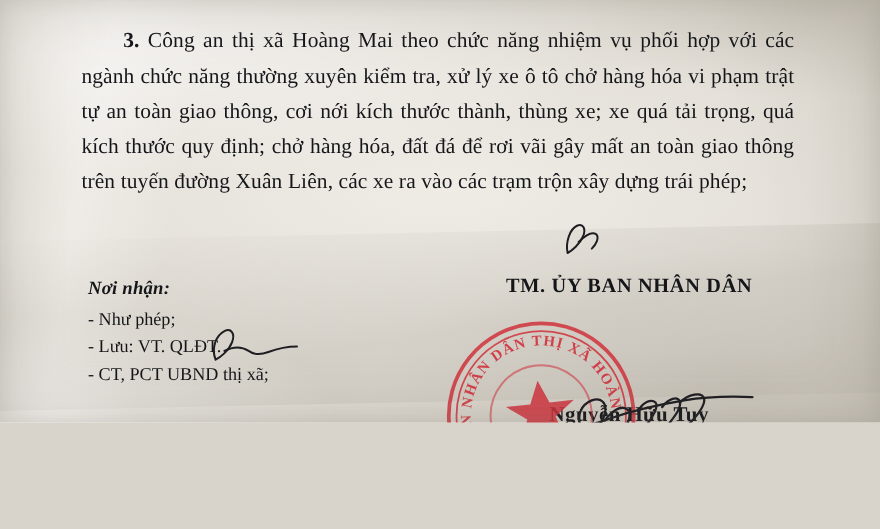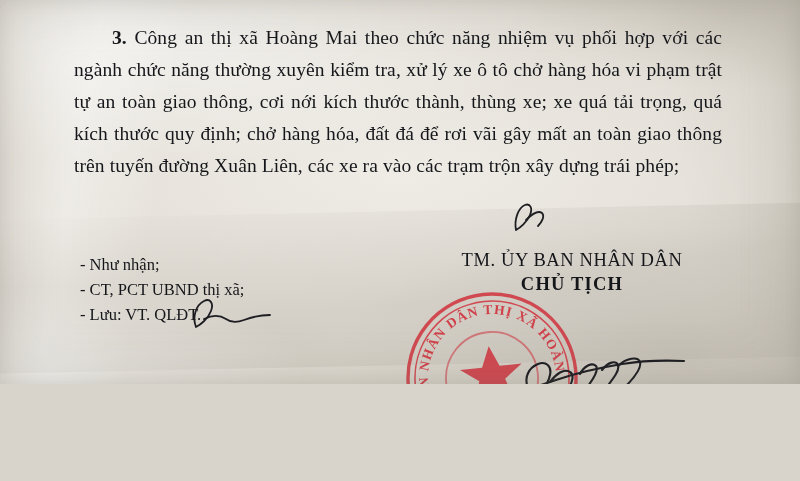--- a/index.html
+++ b/index.html
@@ -113,21 +113,21 @@
 
   .signblock {
     position: absolute;
     left: 392px;
     top: 2px;
     width: 360px;
     text-align: center;
     color: #15161a;
   }
   .signblock .org {
-    font-weight: normal;
+    font-weight: bold;
     font-size: 18.5px;
     letter-spacing: 0.6px;
     white-space: nowrap;
   }
   .signblock .role {
     font-weight: bold;
     font-size: 18.5px;
     letter-spacing: 1.2px;
     margin-top: 3px;
   }
@@ -175,30 +175,30 @@
   <div class="crease c2"></div>
   <div class="crease c4"></div>
 
   <div class="doc-body">
     <p class="para p1"><span class="num">3.</span><span> Công an thị xã Hoàng Mai theo chức năng nhiệm vụ phối hợp với các ngành chức năng thường xuyên kiểm tra, xử lý xe ô tô chở hàng hóa vi phạm trật tự an toàn giao thông, cơi nới kích thước thành, thùng xe; xe quá tải trọng, quá kích thước quy định; chở hàng hóa, đất đá để rơi vãi gây mất an toàn giao thông trên tuyến đường Xuân Liên, các xe ra vào các trạm trộn xây dựng trái phép;</span></p>
   </div>
 
   <div class="lower">
 
     <div class="recipients">
+      <div class="title">Nơi nhận:</div>
       <ul>
-        <li>- Như nhận;</li>
+        <li>- Như phép;</li>
+        <li>- Lưu: VT. QLĐT.</li>
         <li>- CT, PCT UBND thị xã;</li>
-        <li>- Lưu: VT. QLĐT.</li>
       </ul>
     </div>
 
     <div class="signblock">
       <div class="org">TM. ỦY BAN NHÂN DÂN</div>
-      <div class="role">CHỦ TỊCH</div>
       <div class="signer">Nguyễn Hữu Tuy</div>
     </div>
 
     <div class="seal">
       <svg width="176" height="176" viewBox="0 0 176 176" aria-hidden="true">
         <defs>
           <path id="sealTopArc" d="M 24,88 A 64,64 0 0 1 152,88"></path>
           <path id="sealBottomArc" d="M 36,88 A 52,52 0 0 0 140,88"></path>
         </defs>
         <g transform="rotate(-6 88 88)" fill="none" stroke="#d0313c" stroke-opacity="0.85">

